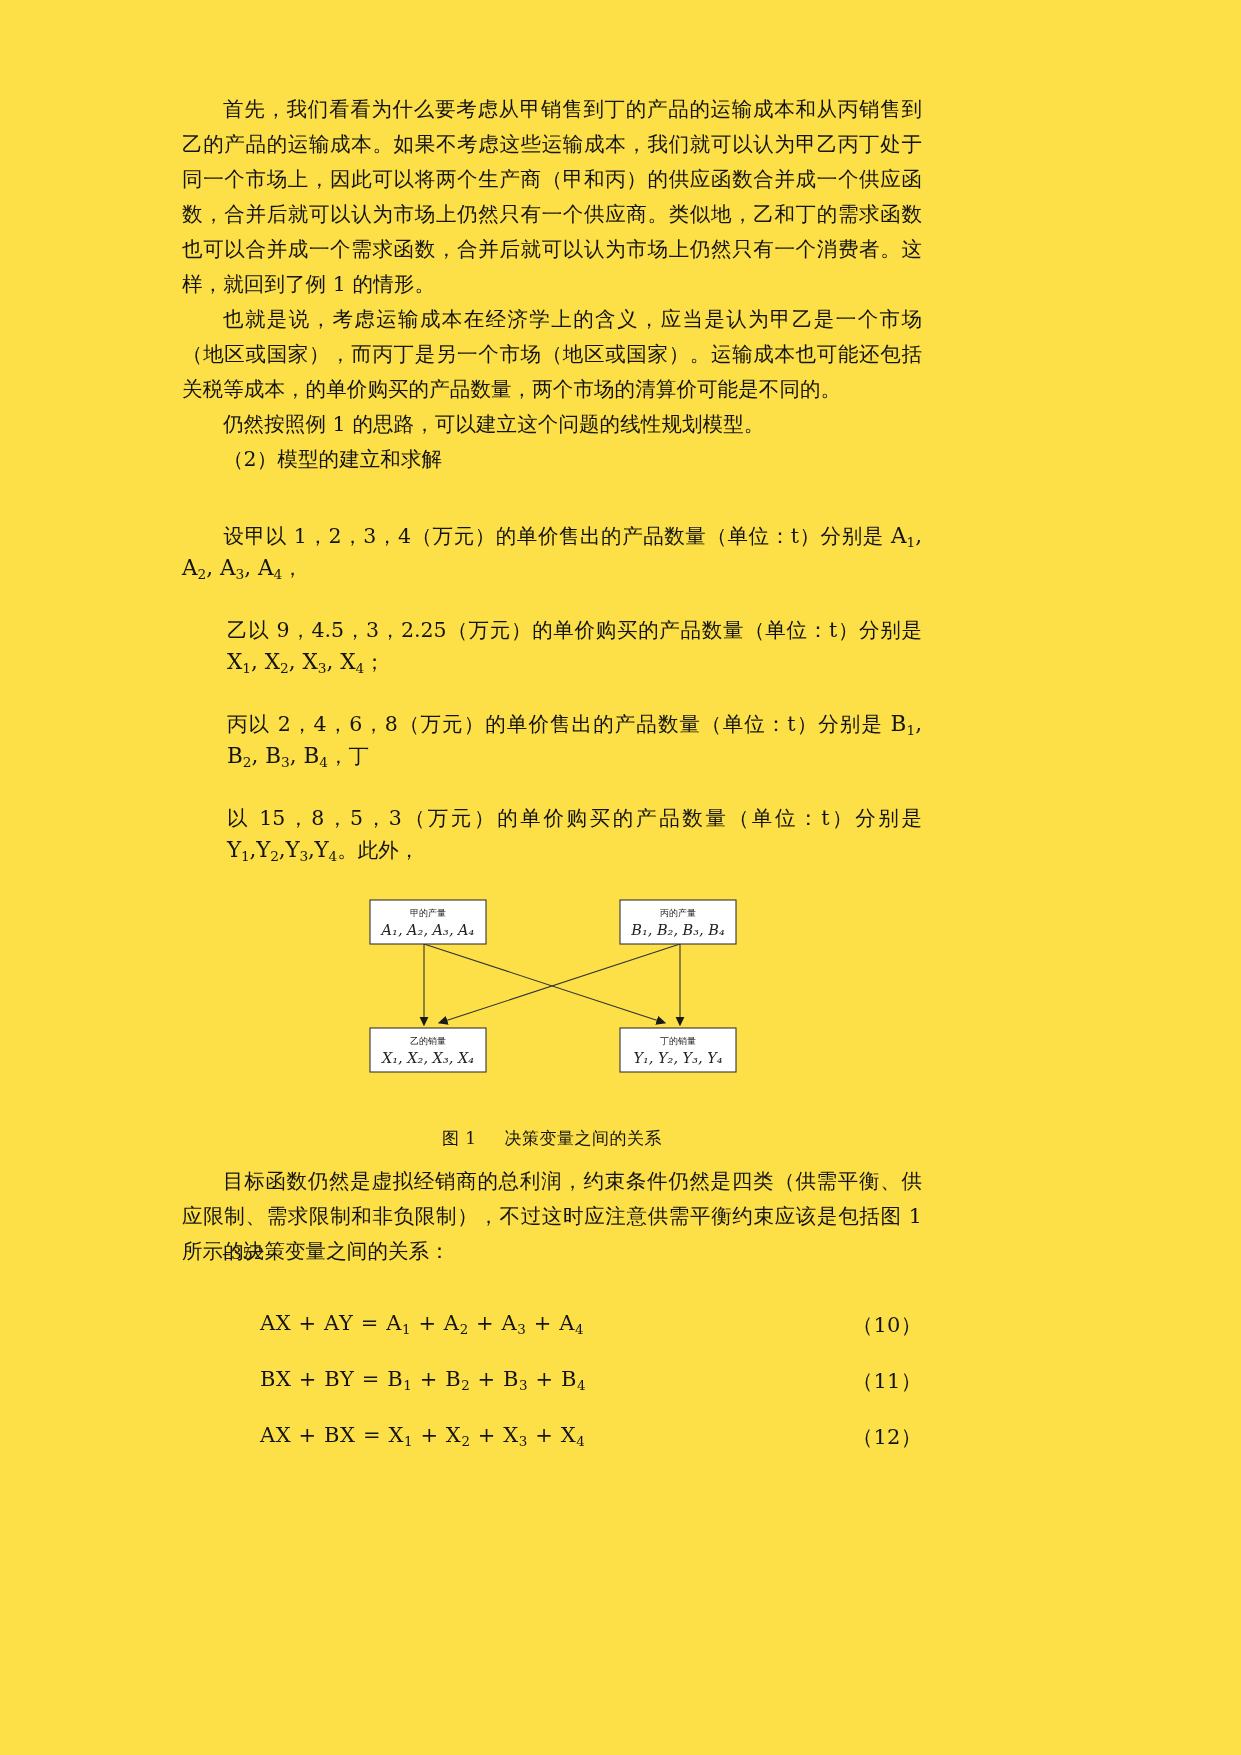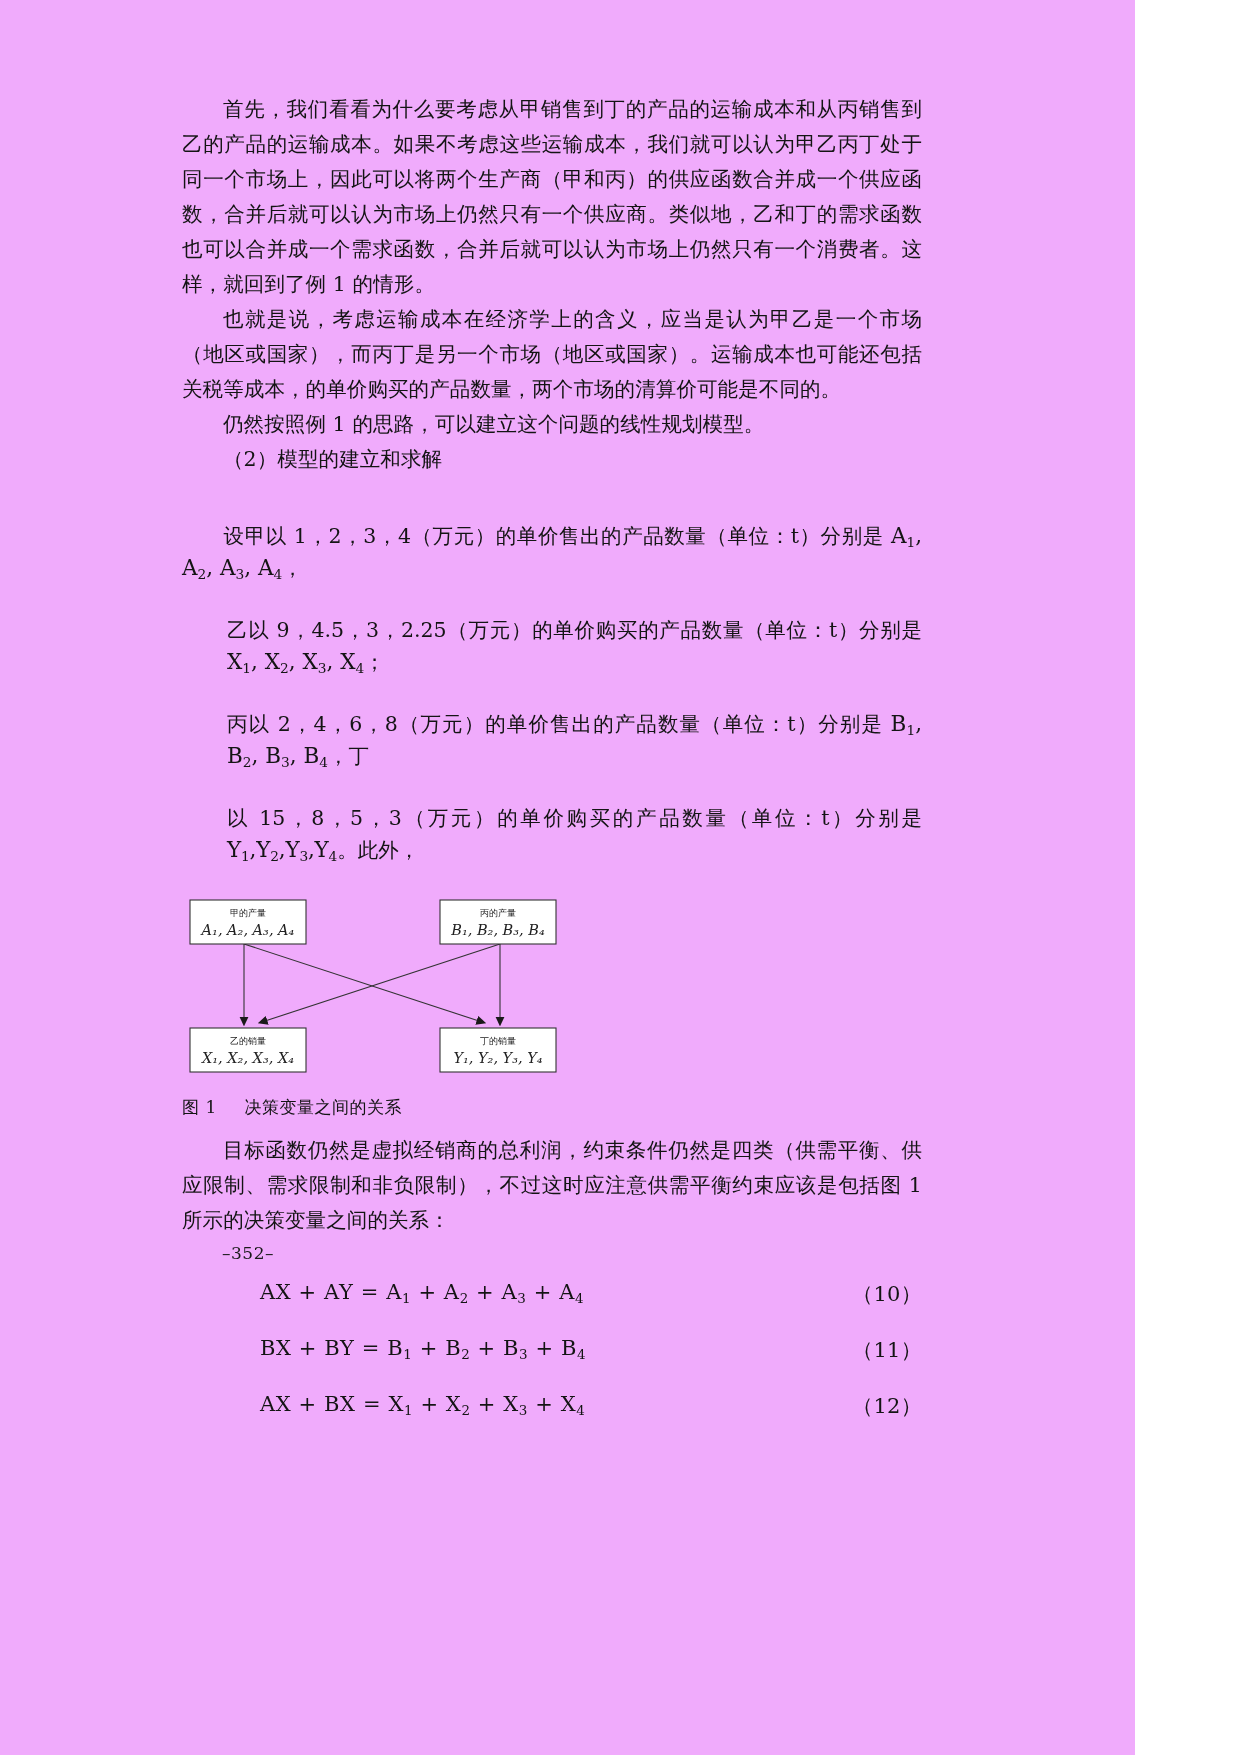--- a/index.html
+++ b/index.html
@@ -6,23 +6,23 @@
     margin: 0;
     padding: 0;
     background: #ffffff;
   }
   body {
     font-family: "DejaVu Serif", "Liberation Serif", serif;
     color: #111111;
   }
   .page {
     position: relative;
-    width: 1135px;
+    width: 1241px;
     height: 1755px;
-    background: #f0abfc;
+    background: #fde047;
     overflow: hidden;
   }
   .content {
     position: absolute;
     left: 182px;
     top: 92px;
     width: 740px;
   }
   
   .para {
@@ -58,21 +58,22 @@
     line-height: 0;
   }
   .tight { letter-spacing: -0.2px; }
 
   
   .figure {
     margin-top: 30px;
     width: 100%;
     display: flex;
     flex-direction: column;
-    align-items: flex-start;
+    align-items: center;
+    gap: 31px;
   }
   .figure-svg-wrap {
     width: 380px;
     height: 190px;
   }
   .figure-caption {
     font-size: 17px;
     margin-top: 10px;
     color: #141414;
     letter-spacing: 0.5px;

